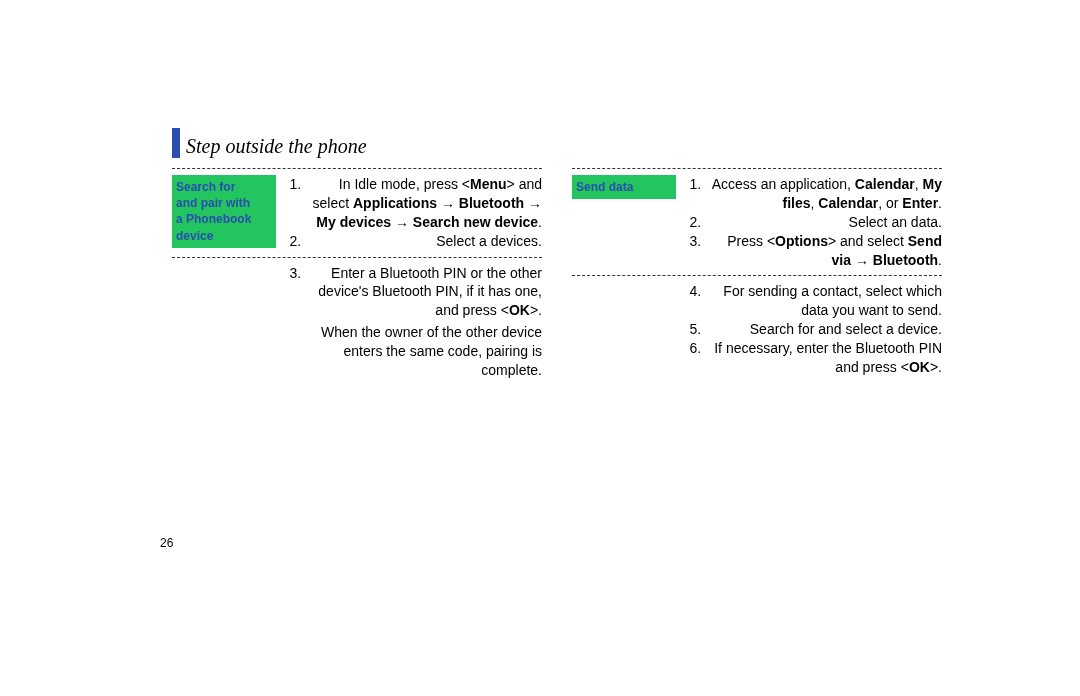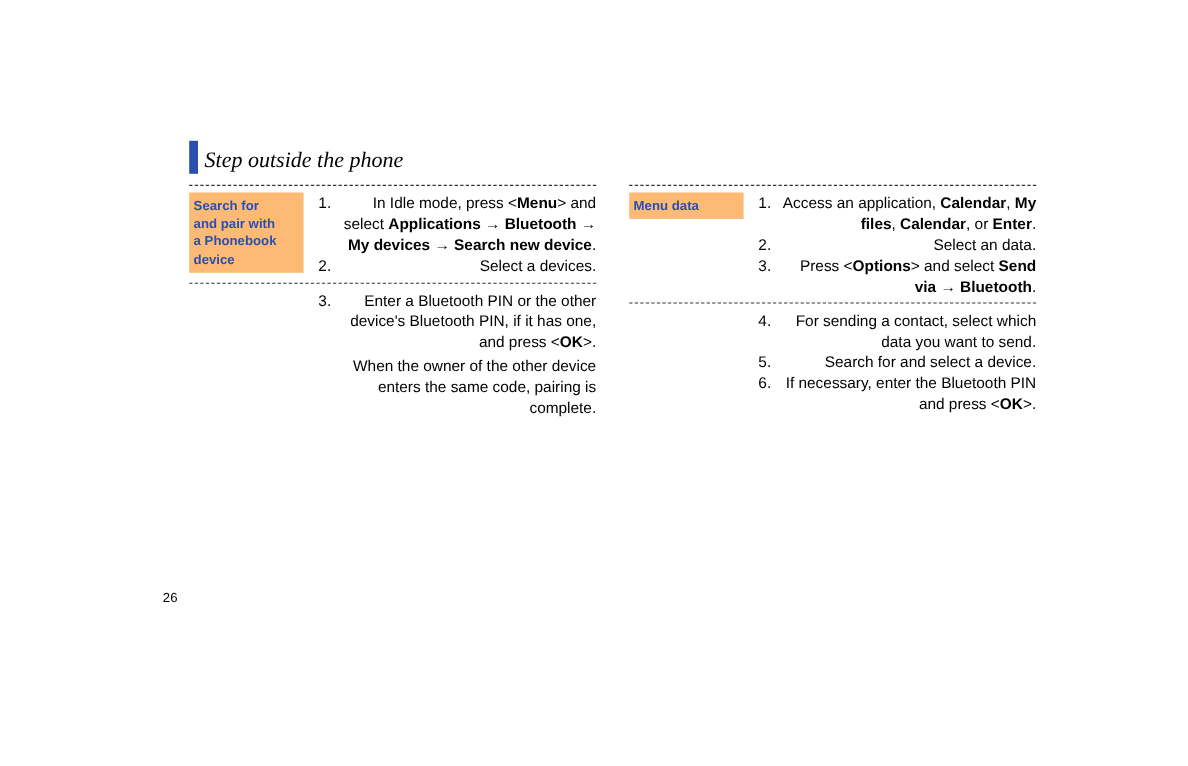--- a/index.html
+++ b/index.html
@@ -41,21 +41,21 @@
       margin: 0 0 0 0;
       width: 100%;
     }
     .row {
       display: flex;
       align-items: flex-start;
       gap: 10px;
       padding-top: 6px;
     }
     .tag {
-      background: #fdba74;
+      background: #22c55e;
       color: #2a4fb0;
       font-weight: bold;
       font-size: 12px;
       line-height: 1.35;
       padding: 4px 6px 4px 4px;
       width: 104px;
       flex: 0 0 104px;
     }
     .spacer-left {
       width: 104px;
@@ -71,21 +71,21 @@
       list-style-position: outside;
       padding-left: 19px;
     }
     .body li {
       margin-bottom: 0;
       padding-left: 2px;
       text-align: right;
     }
     .page-num {
       position: absolute;
-      left: 148px;
+      left: 160px;
       top: 536px;
       font-size: 12px;
     }
     .b { font-weight: bold; }
   </style>
 </head>
 <body>
 
 <div class="page">
 
@@ -128,21 +128,21 @@
             </li>
           </ol>
         </div>
       </div>
     </div>
 
     <div class="col">
       <hr class="dashed">
       <div class="row">
         <div class="tag" style="padding-bottom:4px;">
-          <span>Menu data</span>
+          <span>Send data</span>
         </div>
         <div class="body">
           <ol start="1">
             <li>
               <span>Access an application, </span><span class="b">Calendar</span><span>, </span><span class="b">My files</span><span>, </span><span class="b">Calendar</span><span>, or </span><span class="b">Enter</span><span>.</span>
             </li>
             <li>
               <span>Select an data.</span>
             </li>
             <li>

